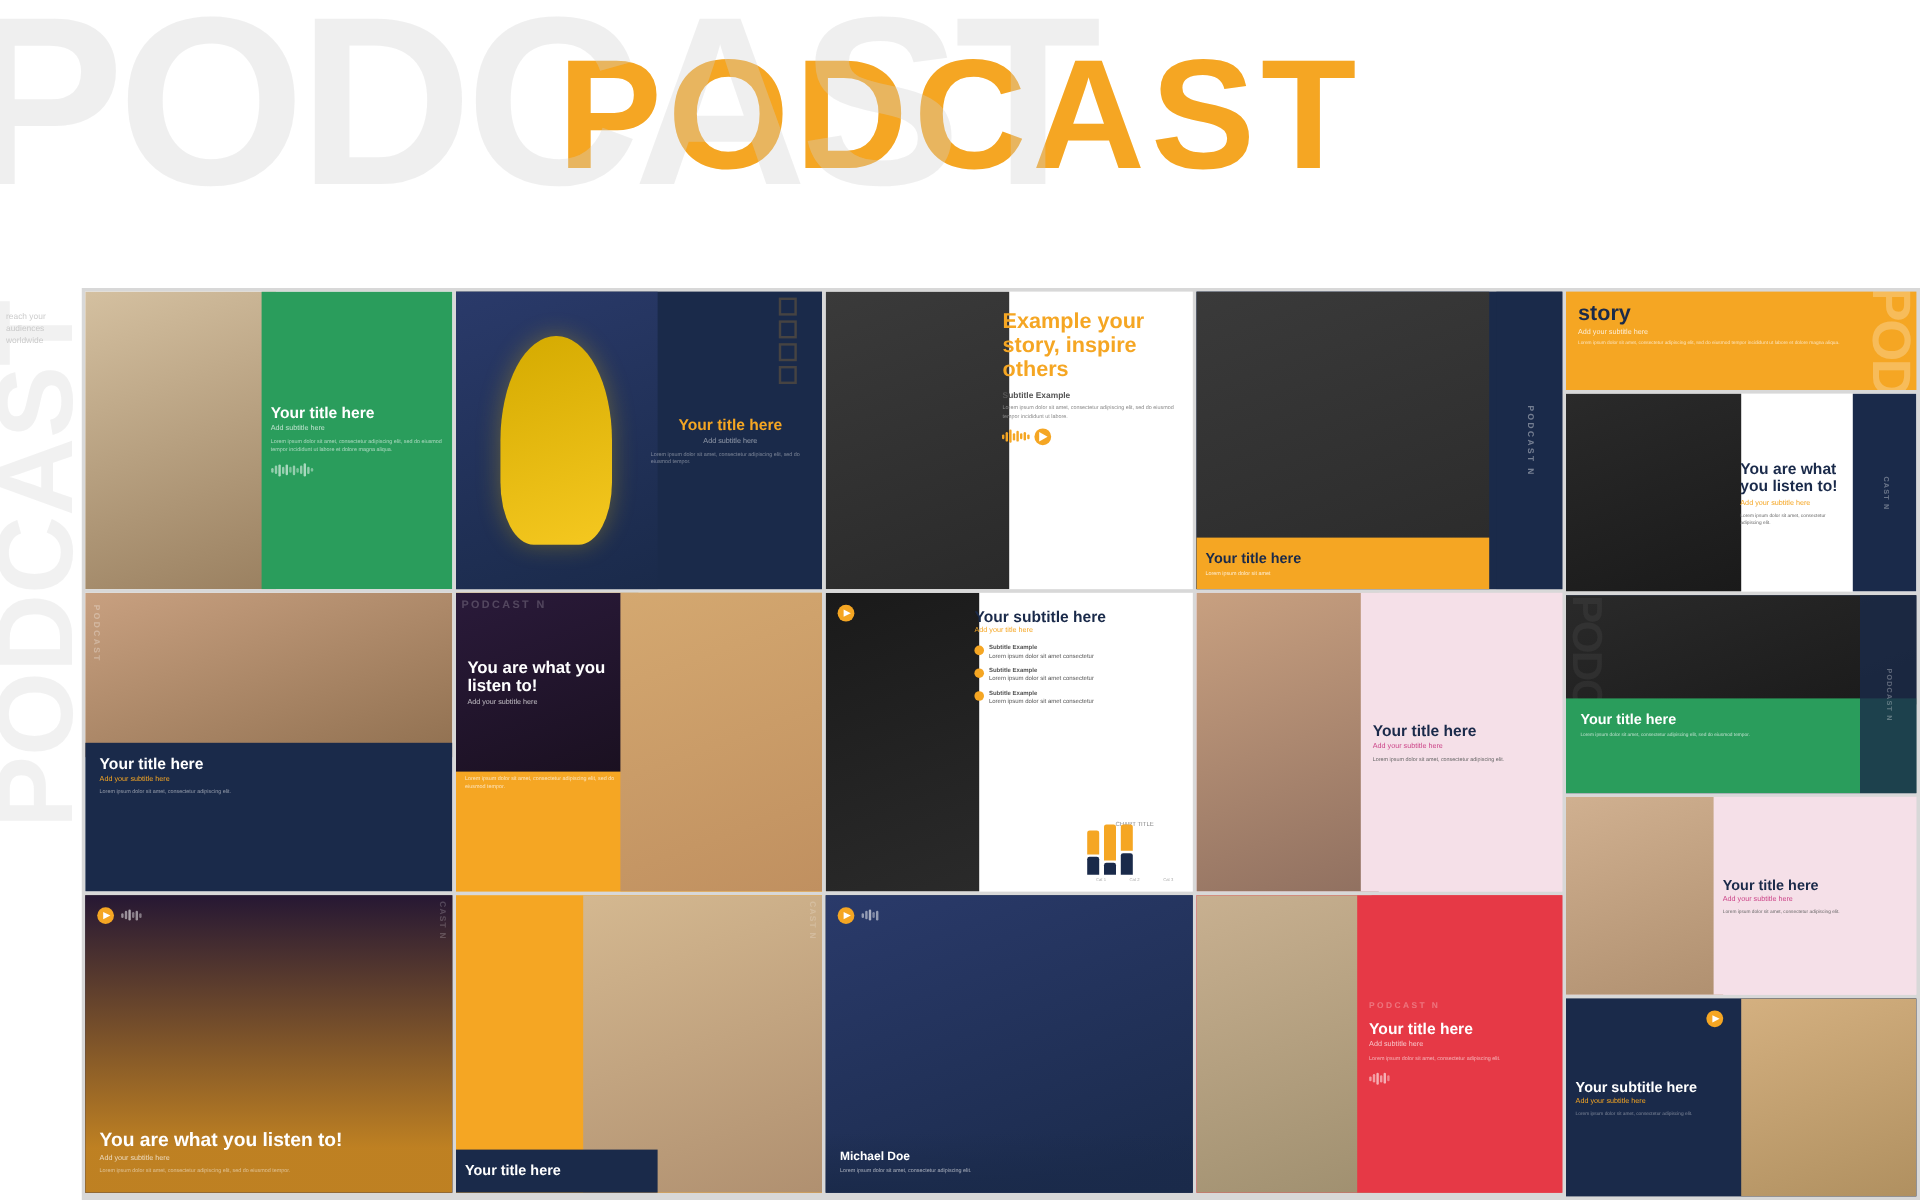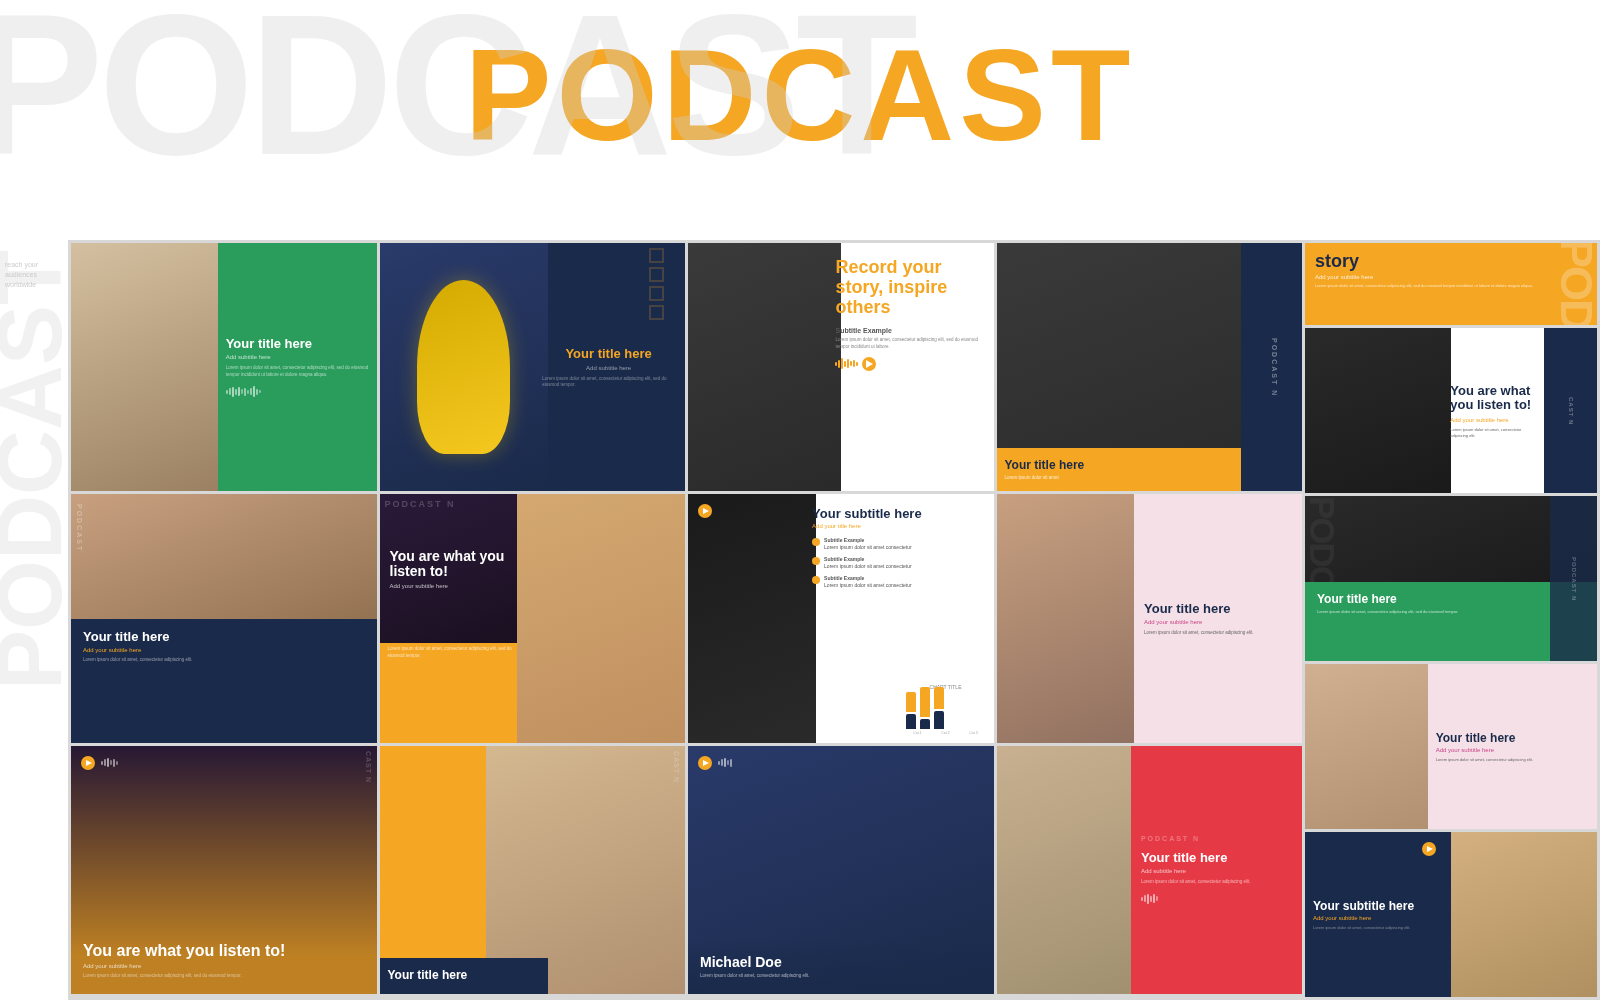--- a/index.html
+++ b/index.html
@@ -65,21 +65,21 @@
         </div>
         <div style="font-size:13px; font-weight:800; color:#F5A623; text-align:center; margin-bottom:4px;">Your title here</div>
         <div style="font-size:6px; color:rgba(255,255,255,0.5); text-align:center; margin-bottom:5px;">Add subtitle here</div>
         <div style="font-size:4.5px; color:rgba(255,255,255,0.4); line-height:1.4;">Lorem ipsum dolor sit amet, consectetur adipiscing elit, sed do eiusmod tempor.</div>
       </div>
     </div>
 
     <div style="position:relative; overflow:hidden; background:white;">
       <div style="position:absolute; left:0; top:0; width:50%; height:100%; background:linear-gradient(160deg,#3a3a3a,#2a2a2a);"></div>
       <div style="position:absolute; right:0; top:0; width:55%; height:100%; padding:15px 10px;">
-        <div style="font-size:18px; font-weight:900; color:#F5A623; line-height:1.1; margin-bottom:10px;">Record your story, inspire others</div>
+        <div style="font-size:18px; font-weight:900; color:#F5A623; line-height:1.1; margin-bottom:10px;">Example your story, inspire others</div>
         <div style="font-size:7px; color:#555; font-weight:600; margin-bottom:3px;">Subtitle Example</div>
         <div style="font-size:4.5px; color:#888; line-height:1.4;">Lorem ipsum dolor sit amet, consectetur adipiscing elit, sed do eiusmod tempor incididunt ut labore.</div>
         <div style="display:flex; align-items:center; gap:1px; margin-top:8px; height:12px;">
           <div style="width:2px; height:4px; background:#F5A623; border-radius:1px;"></div>
           <div style="width:2px; height:8px; background:#F5A623; border-radius:1px;"></div>
           <div style="width:2px; height:11px; background:#F5A623; border-radius:1px;"></div>
           <div style="width:2px; height:6px; background:#F5A623; border-radius:1px;"></div>
           <div style="width:2px; height:9px; background:#F5A623; border-radius:1px;"></div>
           <div style="width:2px; height:5px; background:#F5A623; border-radius:1px;"></div>
           <div style="width:2px; height:7px; background:#F5A623; border-radius:1px;"></div>
@@ -217,21 +217,21 @@
         <div style="width:0; height:0; border-style:solid; border-width:3px 0 3px 6px; border-color:transparent transparent transparent white; margin-left:1px;"></div>
       </div>
       <div style="position:absolute; top:12px; left:30px; right:10px; display:flex; align-items:center; gap:1px; height:10px; z-index:2;">
         <div style="width:2px; height:4px; background:rgba(255,255,255,0.5); border-radius:1px;"></div>
         <div style="width:2px; height:7px; background:rgba(255,255,255,0.5); border-radius:1px;"></div>
         <div style="width:2px; height:9px; background:rgba(255,255,255,0.6); border-radius:1px;"></div>
         <div style="width:2px; height:5px; background:rgba(255,255,255,0.4); border-radius:1px;"></div>
         <div style="width:2px; height:8px; background:rgba(255,255,255,0.5); border-radius:1px;"></div>
       </div>
       <div style="position:absolute; bottom:0; left:0; right:0; background:linear-gradient(transparent,rgba(26,42,74,0.95)); padding:15px 12px;">
-        <div style="font-size:14px; font-weight:800; color:white;">Michael Doe</div>
+        <div style="font-size:10px; font-weight:800; color:white;">Michael Doe</div>
         <div style="font-size:4.5px; color:rgba(255,255,255,0.6); line-height:1.4; margin-top:3px;">Lorem ipsum dolor sit amet, consectetur adipiscing elit.</div>
       </div>
     </div>
 
     <div style="position:relative; overflow:hidden; background:#e63946;">
       <div style="position:absolute; left:0; top:0; width:48%; height:100%; background:linear-gradient(160deg,#c8b090,#a09070);"></div>
       <div style="position:absolute; right:0; top:0; width:56%; height:100%; background:#e63946; padding:15px 10px; display:flex; flex-direction:column; justify-content:center;">
         <div style="font-size:7px; font-weight:800; color:rgba(255,255,255,0.3); letter-spacing:2px; margin-bottom:8px;">PODCAST N</div>
         <div style="font-size:13px; font-weight:800; color:white; margin-bottom:3px;">Your title here</div>
         <div style="font-size:6px; color:rgba(255,255,255,0.7); margin-bottom:5px;">Add subtitle here</div>

